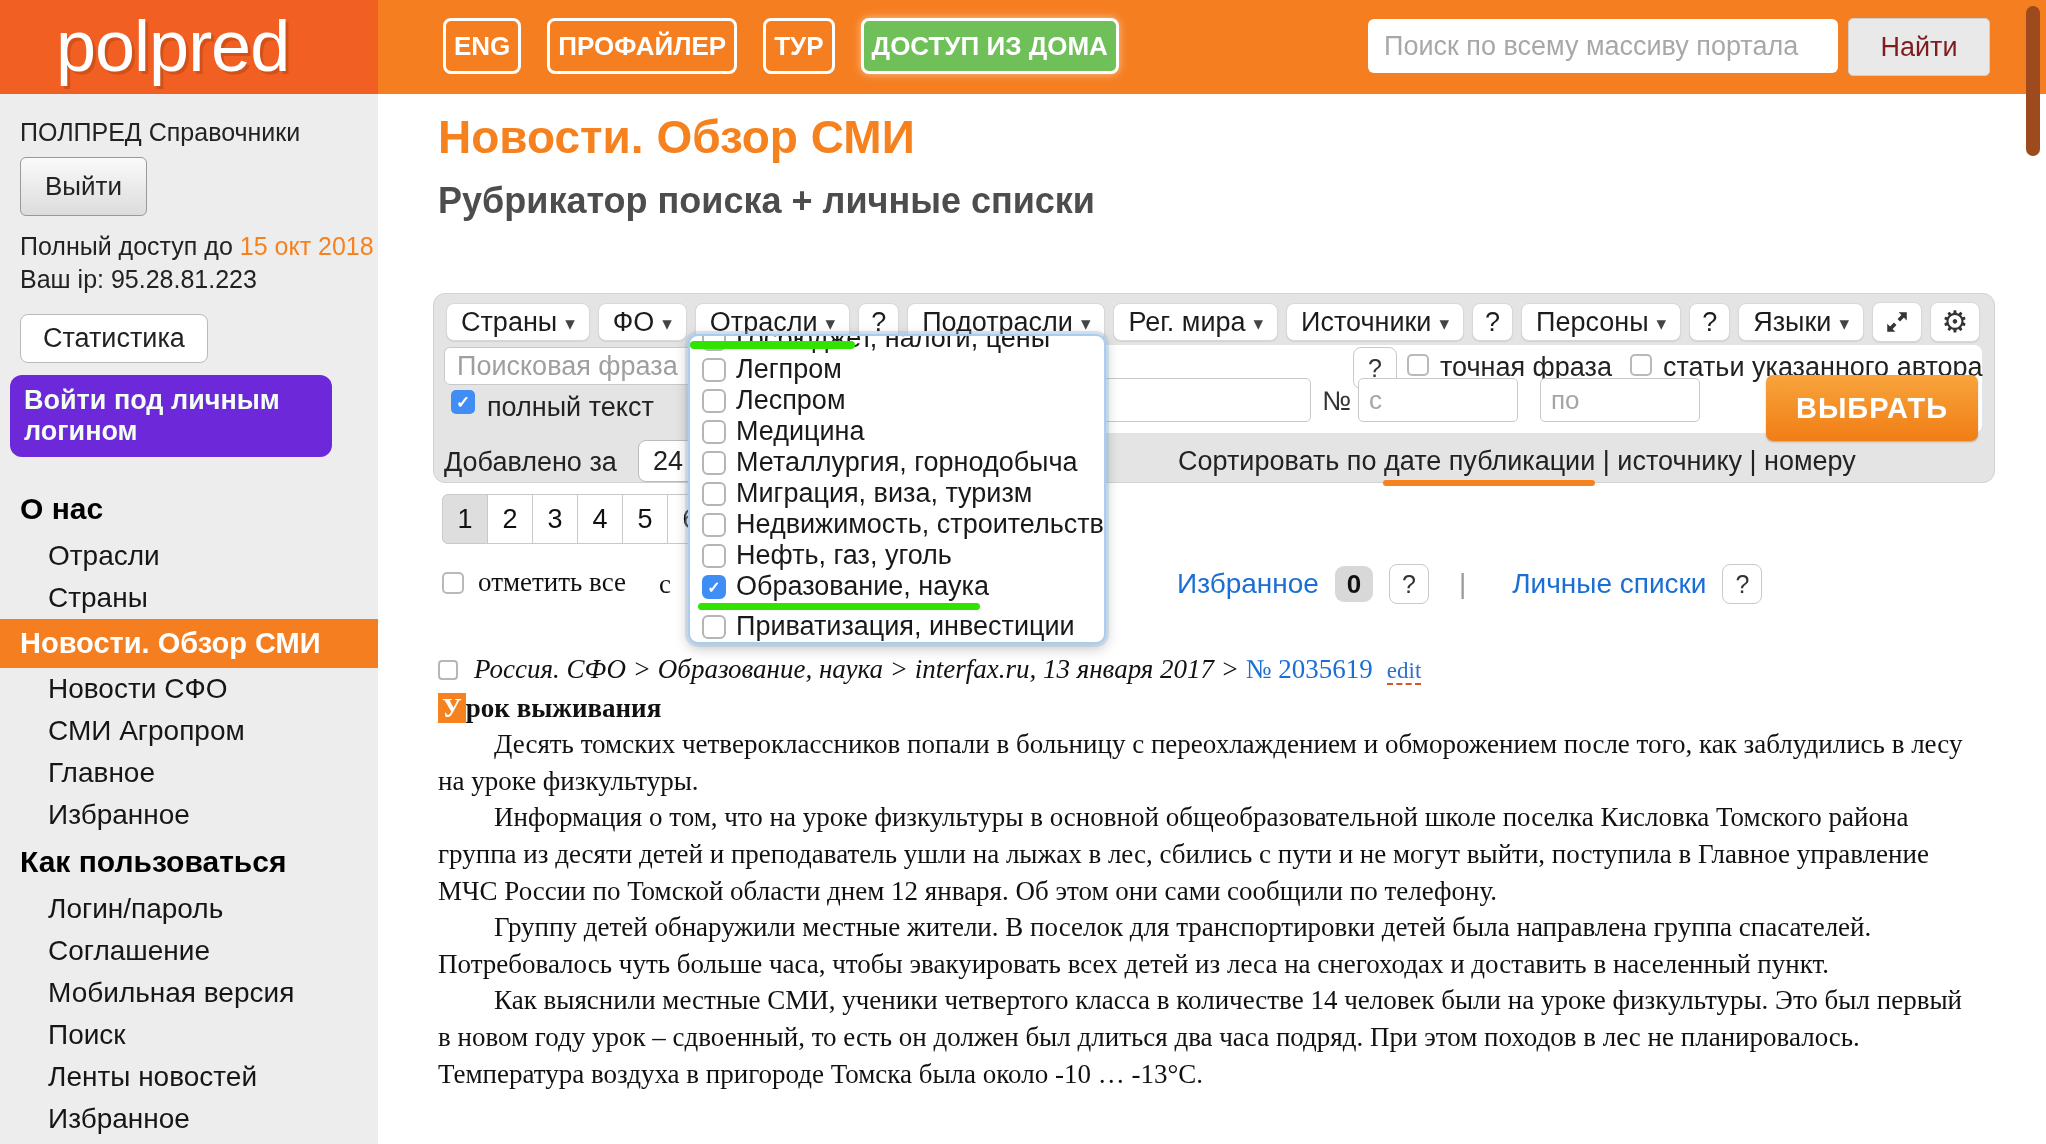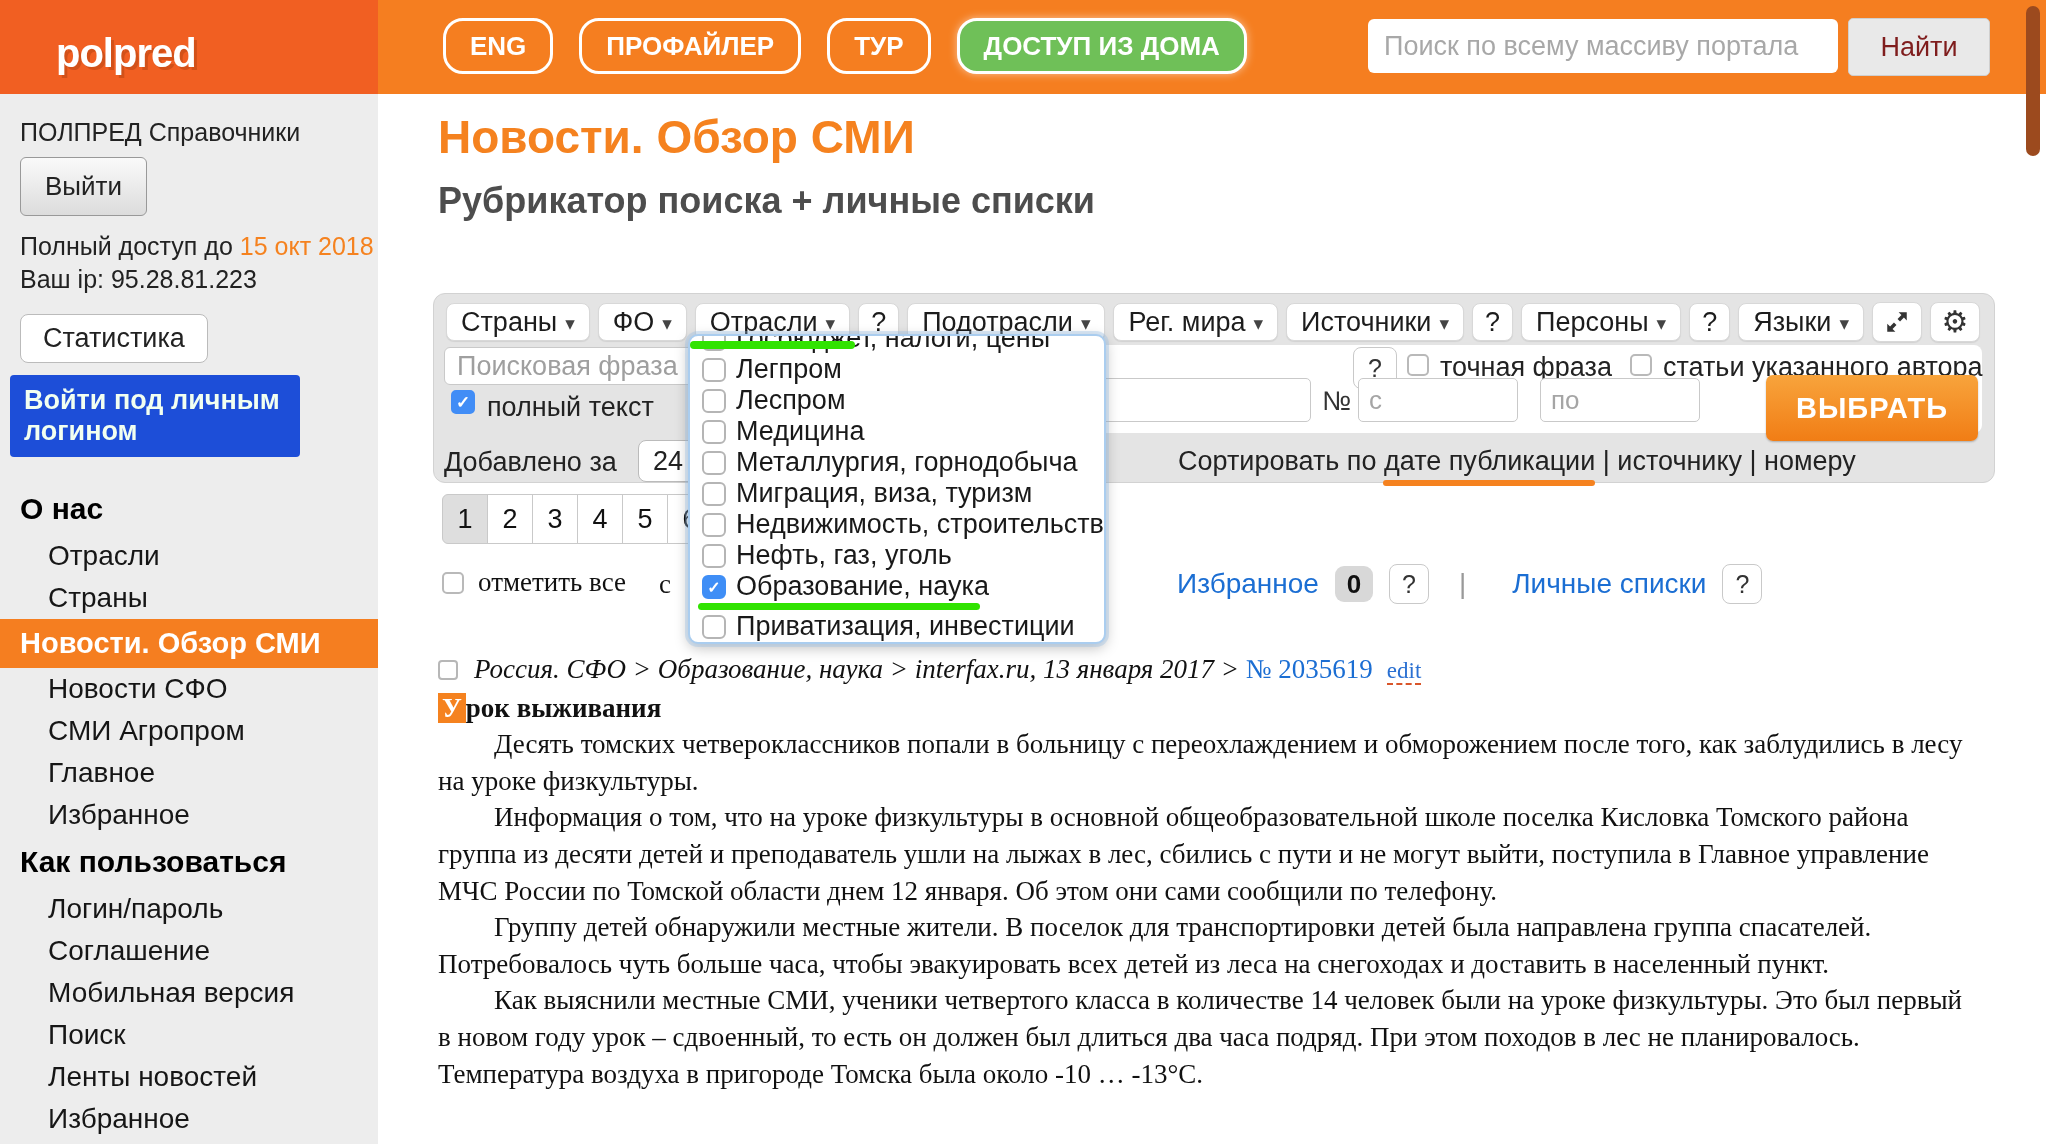--- a/index.html
+++ b/index.html
@@ -2,47 +2,47 @@
 <html><head>
 <meta charset="utf-8">
 <style>
   html,body{margin:0;padding:0;background:#fff;}
   #page{position:relative;width:2046px;height:1144px;background:#fff;overflow:hidden;
         font-family:"Liberation Sans",sans-serif;-webkit-font-smoothing:antialiased;}
 
   
   .header{position:absolute;left:0;top:0;width:2046px;height:94px;background:#f57e20;}
   .logo-block{position:absolute;left:0;top:0;width:378px;height:94px;background:#f15f22;}
-  .logo{position:absolute;left:56px;top:0;line-height:92px;font-size:40px;font-weight:bold;color:#fff;
-        letter-spacing:-1px;text-shadow:3px 3px 0 rgba(120,40,0,0.25);margin-top:7px;}
+  .logo{position:absolute;left:56px;top:0;line-height:92px;font-size:72px;font-weight:normal;color:#fff;
+        letter-spacing:-1px;text-shadow:3px 3px 0 rgba(120,40,0,0.25);}
   .hdr-btns{position:absolute;left:443px;top:18px;display:flex;gap:26px;align-items:center;}
-  .hbtn{height:56px;padding:0 24px;border:3px solid #fff;border-radius:20px;background:transparent;
+  .hbtn{height:56px;padding:0 8px;border:3px solid #fff;border-radius:8px;background:transparent;
         color:#fff;font-family:inherit;font-size:26px;font-weight:bold;cursor:pointer;}
   .hbtn.green{background:#6fc058;box-shadow:0 0 8px rgba(255,255,255,0.55);}
   .hdr-search{position:absolute;left:1368px;top:19px;width:438px;height:54px;border:none;border-radius:6px;
         padding:0 16px;font-family:inherit;font-size:27px;color:#333;background:#fff;}
   .hdr-search::placeholder{color:#a8a8a8;}
   .hdr-find{position:absolute;left:1848px;top:18px;width:142px;height:58px;background:#e9e9e9;
         border:1px solid #cfcfcf;border-radius:5px;font-family:inherit;font-size:27px;color:#7f1d1d;cursor:pointer;}
   .scroll-thumb{position:absolute;left:2026px;top:6px;width:14px;height:150px;background:#9c4a1e;
         border-radius:7px;z-index:60;}
 
   
   .sidebar{position:absolute;left:0;top:94px;width:378px;height:1050px;background:#ededed;overflow:hidden;}
   .sb-caption{margin:24px 0 10px 20px;font-size:25px;color:#222;}
   .sb-logout{margin-left:20px;padding:13px 24px;font-family:inherit;font-size:26px;color:#222;
         background:linear-gradient(#fafafa,#dcdcdc);border:1px solid #999;border-radius:6px;cursor:pointer;}
   .sb-access{margin:16px 0 0 20px;font-size:25px;color:#222;}
   .sb-access .date{color:#f5821f;}
   .sb-ip{margin:4px 0 20px 20px;font-size:25px;color:#222;}
   .sb-stats{margin-left:20px;padding:8px 22px;font-family:inherit;font-size:27px;color:#222;background:#fff;
         border:1px solid #bbb;border-radius:8px;cursor:pointer;}
-  .sb-login{display:block;margin:12px 10px 0 10px;width:290px;padding:10px 14px;text-align:left;
-        font-family:inherit;font-size:27px;font-weight:600;color:#f2fff0;background:#1d4ed8;border:none;
-        border-radius:4px;cursor:pointer;}
+  .sb-login{display:block;margin:12px 10px 0 10px;width:322px;padding:10px 14px;text-align:left;
+        font-family:inherit;font-size:27px;font-weight:600;color:#f2fff0;background:#6d28d9;border:none;
+        border-radius:12px;cursor:pointer;}
   .sb-nav{margin-top:26px;}
   .nav-h{padding:9px 0 9px 20px;font-size:30px;font-weight:bold;color:#000;cursor:pointer;}
   .nav-i{padding:5px 0 5px 48px;font-size:28px;color:#161616;cursor:pointer;}
   .nav-active{padding:8px 0 8px 20px;font-size:29px;font-weight:bold;color:#fff;background:#f57e20;cursor:pointer;}
 
   
   .main{position:absolute;left:378px;top:94px;width:1668px;height:1050px;background:#fff;}
   .stats{position:absolute;right:58px;top:34px;font-family:"Liberation Serif",serif;font-size:26px;color:#111;}
   .title{position:absolute;left:60px;top:16px;margin:0;font-size:46px;font-weight:bold;color:#f5821f;}
   .subtitle{position:absolute;left:60px;top:86px;margin:0;font-size:36px;font-weight:700;color:#4d4d4d;}

